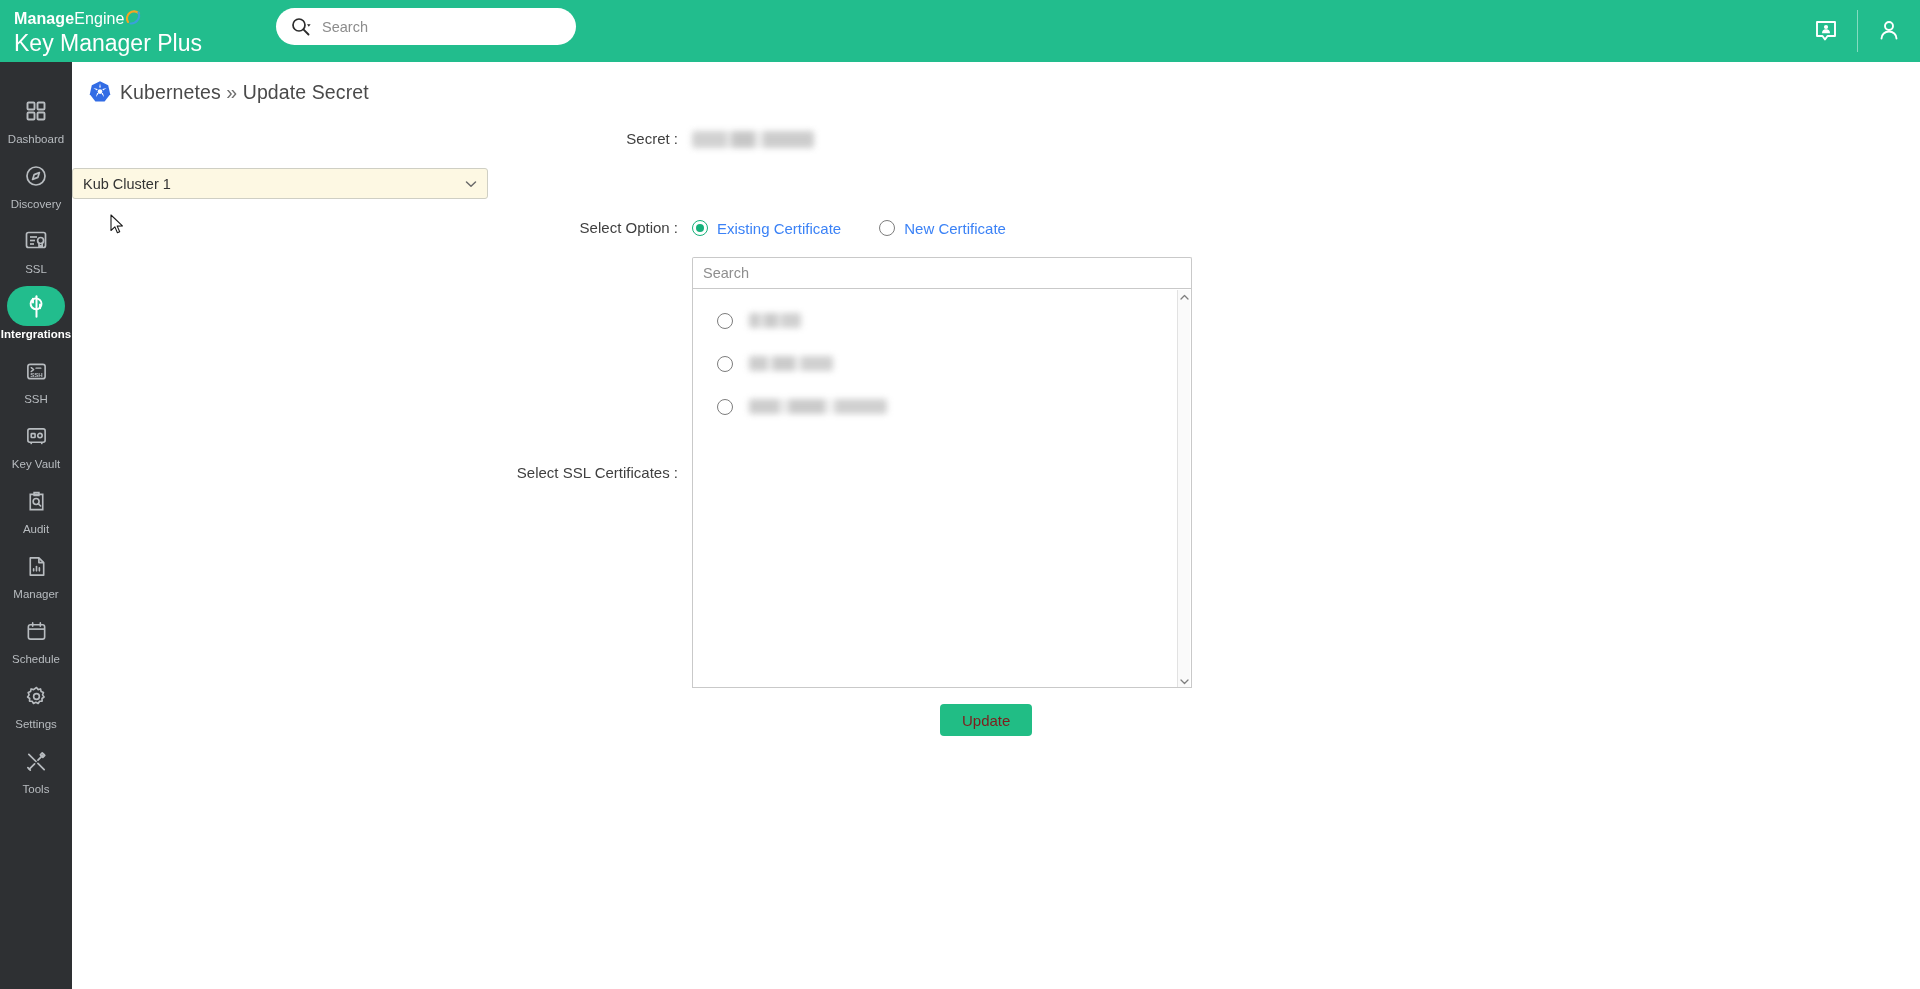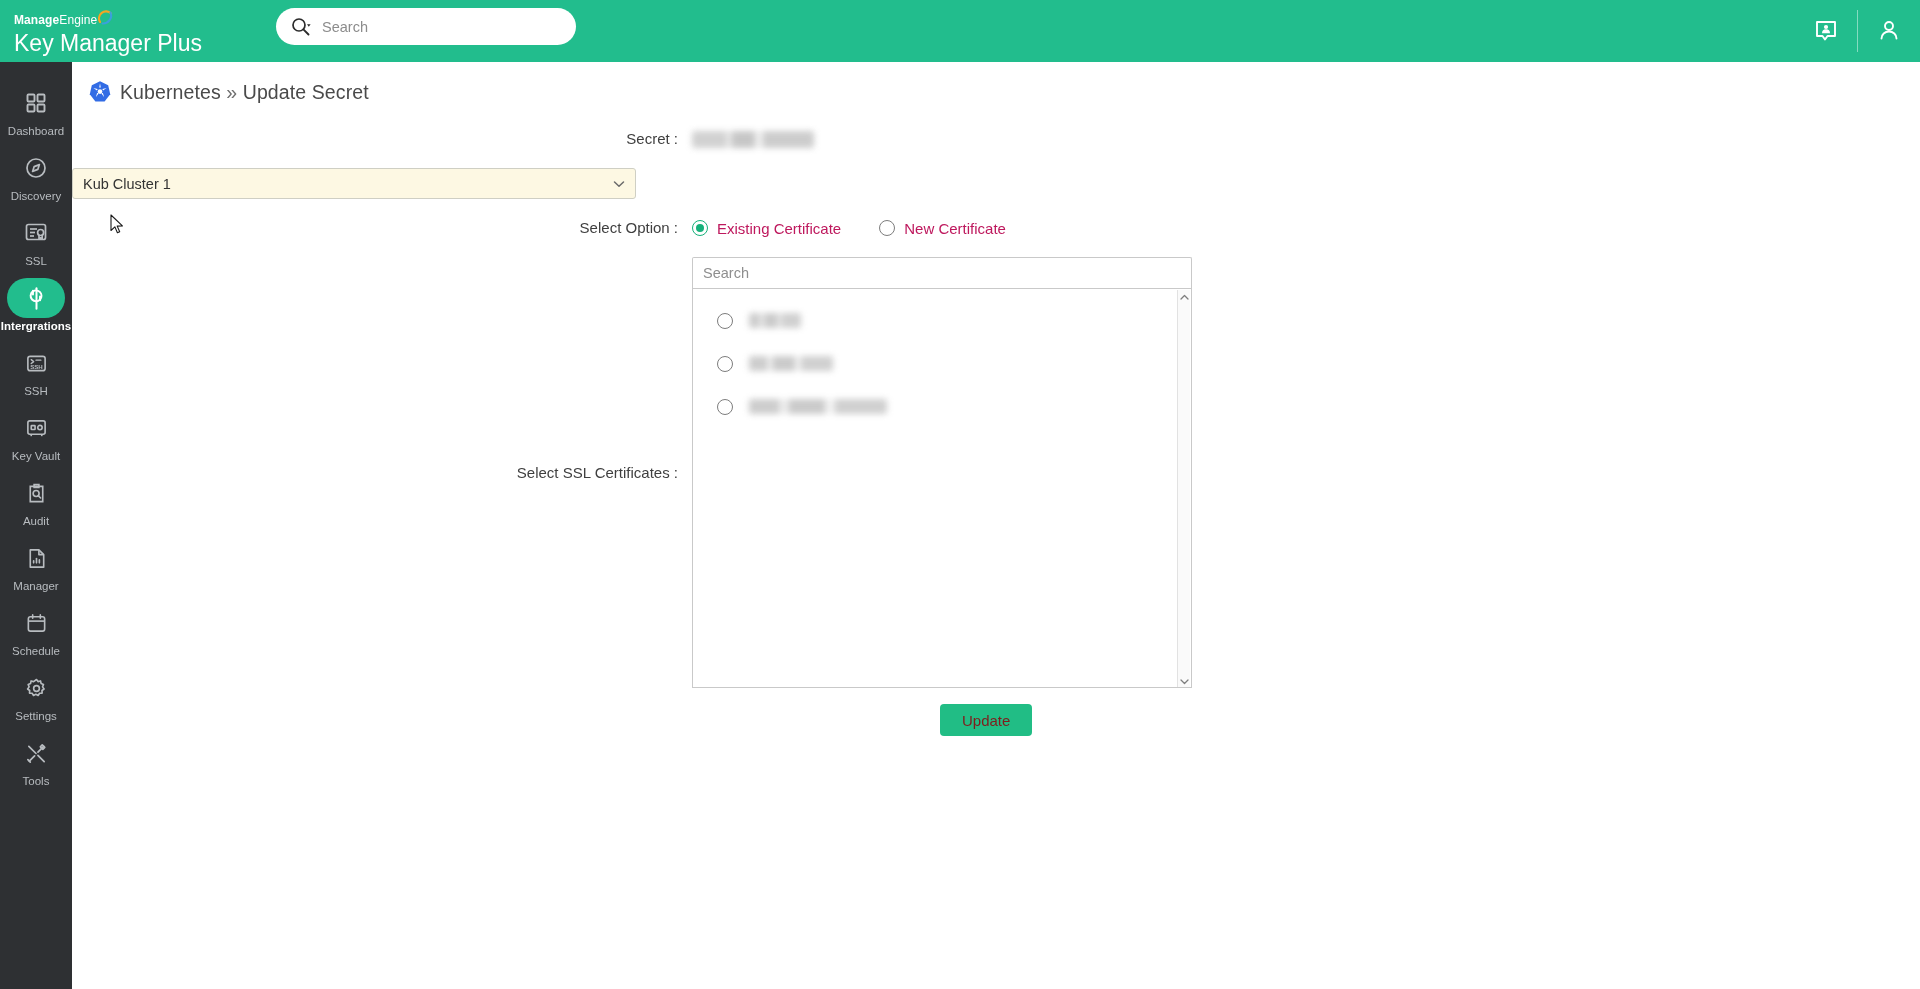--- a/index.html
+++ b/index.html
@@ -11,21 +11,21 @@
   }
   #app { position: relative; width: 1920px; height: 989px; }
 
   
   .topbar {
     position: absolute; left: 0; top: 0; width: 1920px; height: 62px;
     background: #22bd8d;
     display: flex; align-items: center;
   }
   .brand { width: 260px; padding-left: 14px; color: #fff; line-height: 1; }
-  .brand-top { font-size: 12px; letter-spacing: .1px; position: relative; display: inline-block; }
+  .brand-top { font-size: 16px; letter-spacing: .1px; position: relative; display: inline-block; }
   .brand-top b { font-weight: 700; }
   .brand-top span.light { font-weight: 400; }
   .me-swoosh {
     display: inline-block; width: 16px; height: 16px; position: relative; top: 2px; margin-left: 1px;
   }
   .me-swoosh svg { display: block; }
   .brand-bottom { font-size: 23px; margin-top: 5px; }
   .brand-bottom b { font-weight: 400; }
   .brand-bottom span { font-weight: 400; }
 
@@ -47,21 +47,21 @@
   .tr-icon {
     width: 62px; height: 62px; display: flex; align-items: center; justify-content: center;
     color: #fff; cursor: pointer;
   }
   .tr-sep { width: 1px; height: 42px; background: rgba(255,255,255,.45); }
 
   
   .sidebar {
     position: absolute; left: 0; top: 62px; width: 72px; height: 927px;
     background: #2e3033;
-    padding-top: 16px;
+    padding-top: 24px;
     overflow: hidden;
     text-align: right;
   }
   .nav-item {
     width: 72px; height: 65px;
     display: flex; flex-direction: column; align-items: center; justify-content: center;
     color: #b8bcc0; cursor: pointer; position: relative;
   }
   .nav-ico {
     width: 58px; height: 40px; display: flex; align-items: center; justify-content: center;
@@ -86,40 +86,40 @@
   }
   .form-field { width: 620px; }
 
   .redacted {
     display: inline-block; height: 17px; width: 122px;
     background: linear-gradient(90deg,#c9c9c9 0 28%, #e3e3e3 28% 33%, #bdbdbd 33% 52%, #ededed 52% 58%, #c4c4c4 58% 100%);
     filter: blur(3.2px); opacity: .85; margin-top: 5px; border-radius: 2px;
   }
 
   .select-box {
-    width: 564px; height: 31px; background: #fdf8e3; border: 1px solid #cfcfc4;
+    width: 416px; height: 31px; background: #fdf8e3; border: 1px solid #cfcfc4;
     border-radius: 3px; display: flex; align-items: center; padding: 0 8px 0 10px;
     font-size: 14.5px; color: #333; cursor: pointer; position: relative;
   }
   .select-box .val { flex: 1; }
   .chev { width: 16px; height: 16px; color: #6b6b6b; }
 
   .radio-group { display: flex; align-items: center; height: 26px; }
   .radio-opt { display: flex; align-items: center; margin-right: 38px; cursor: pointer; }
   .radio {
     width: 16px; height: 16px; border-radius: 50%; border: 1.6px solid #7d7d7d;
     flex: none; position: relative; background: #fff;
   }
   .radio.checked { border-color: #16b07a; }
   .radio.checked::after {
     content: ""; position: absolute; left: 50%; top: 50%;
     width: 8px; height: 8px; border-radius: 50%; background: #16b07a;
     transform: translate(-50%,-50%);
   }
-  .radio-label { font-size: 15px; color: #be185d; margin-left: 9px; }
+  .radio-label { font-size: 15px; color: #3b82f6; margin-left: 9px; }
 
   .cert-panel { width: 500px; }
   .cert-search {
     width: 500px; height: 31px; border: 1px solid #c9c9c9; border-bottom: none;
     border-radius: 2px 2px 0 0; padding: 0 10px; font-size: 14.5px;
     font-family: "Liberation Sans", sans-serif; color: #333; outline: none; background:#fff;
   }
   .cert-search::placeholder { color: #8e8e8e; }
   .cert-list {
     width: 500px; height: 400px; border: 1px solid #c9c9c9;

